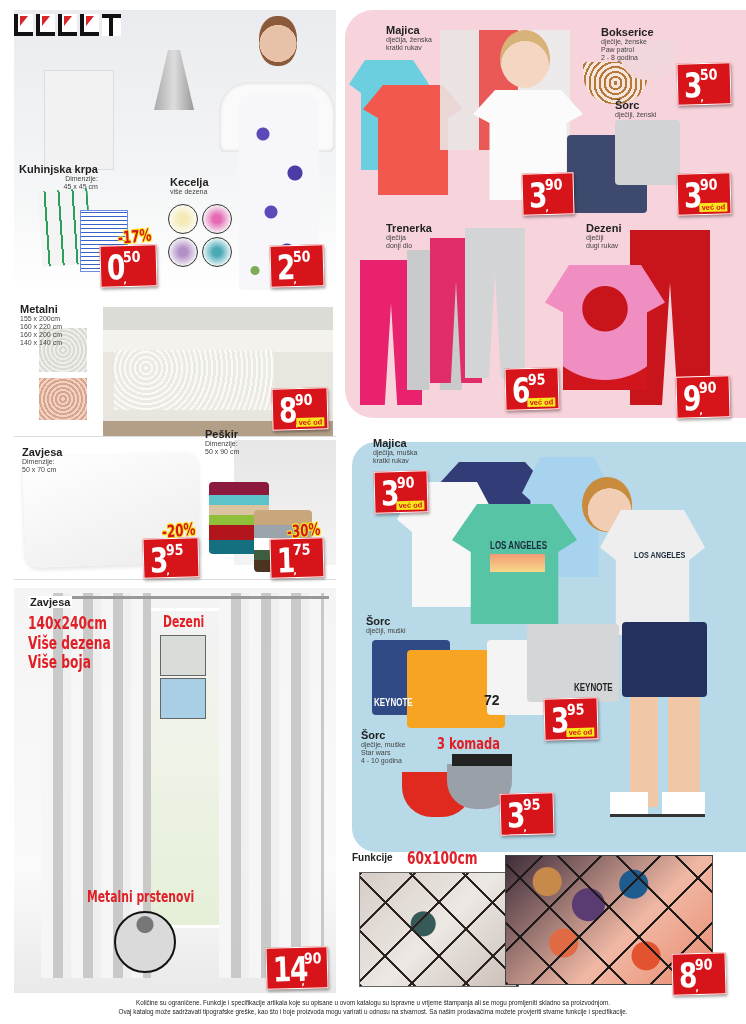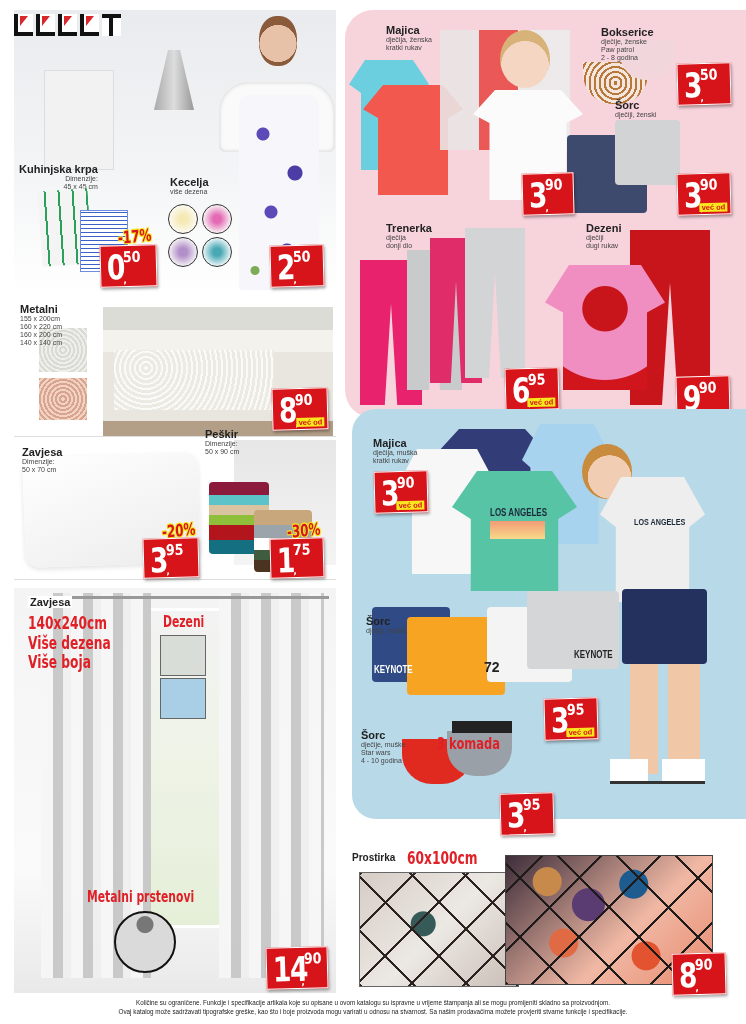--- a/index.html
+++ b/index.html
@@ -224,21 +224,21 @@
   <div class="title">Dezeni</div>
   <div class="sub">dječiji</div>
   <div class="sub">dugi rukav</div>
 </div>
 <div class="price" style="left:676px;top:376px;width:54px;height:42px;">
   <span class="big">9</span>
   <span class="small">90</span>
   <span class="comma" style="left:22px;">,</span>
 </div>
 
-<div class="panel" style="left:352px;top:409px;width:394px;height:410px;background:#b7d9e8;border-radius:24px 0 0 24px;">
+<div class="panel" style="left:352px;top:442px;width:394px;height:410px;background:#b7d9e8;border-radius:24px 0 0 24px;">
   <div class="shape" style="left:85px;top:20px;width:110px;height:80px;background:#323d78;clip-path:polygon(20% 0,80% 0,100% 30%,85% 40%,85% 100%,15% 100%,15% 40%,0 30%);"></div>
   <div class="shape" style="left:170px;top:15px;width:90px;height:120px;background:#a7d3ee;clip-path:polygon(20% 0,80% 0,100% 30%,85% 40%,85% 100%,15% 100%,15% 40%,0 30%);"></div>
   <div class="shape" style="left:45px;top:40px;width:100px;height:125px;background:#f7f7f7;clip-path:polygon(20% 0,80% 0,100% 30%,85% 40%,85% 100%,15% 100%,15% 40%,0 30%);"></div>
   <div class="shape" style="left:100px;top:62px;width:125px;height:120px;background:#57c4a6;clip-path:polygon(20% 0,80% 0,100% 30%,85% 40%,85% 100%,15% 100%,15% 40%,0 30%);"></div>
   <div class="shape" style="left:138px;top:98px;font-size:10px;font-weight:bold;color:#1c2a3a;transform:scaleX(.8);transform-origin:left;">LOS ANGELES</div>
   <div class="shape" style="left:138px;top:112px;width:55px;height:18px;background:linear-gradient(180deg,#f39b76,#f7d98a);"></div>
 
   <div class="shape round" style="left:230px;top:35px;width:50px;height:55px;background:radial-gradient(circle at 55% 60%,#f1cdb3 0 50%,#c98b3e 51%);"></div>
   <div class="shape" style="left:248px;top:68px;width:105px;height:125px;background:#eeeeee;clip-path:polygon(20% 0,80% 0,100% 30%,85% 40%,85% 100%,15% 100%,15% 40%,0 30%);"></div>
   <div class="shape" style="left:282px;top:108px;font-size:9px;font-weight:bold;color:#1c2a3a;transform:scaleX(.8);transform-origin:left;">LOS ANGELES</div>
@@ -289,21 +289,21 @@
   <div class="sub">4 - 10 godina</div>
 </div>
 <div class="abs redtxt" style="left:437px;top:734px;font-size:16px;">3 komada</div>
 <div class="price" style="left:500px;top:793px;width:54px;height:42px;">
   <span class="big">3</span>
   <span class="small">95</span>
   <span class="comma" style="left:22px;">,</span>
 </div>
 
 <div class="abs" style="left:352px;top:852px;">
-  <div class="title" style="font-size:10px;">Prostirka</div>
+  <div class="title" style="font-size:10px;">Funkcije</div>
 </div>
 <div class="abs redtxt" style="left:407px;top:848px;font-size:17px;">60x100cm</div>
 <div class="shape" style="left:359px;top:872px;width:160px;height:115px;background:repeating-linear-gradient(45deg,#2c2222 0 2px,transparent 2px 38px),repeating-linear-gradient(-45deg,#2c2222 0 2px,transparent 2px 38px),radial-gradient(circle at 40% 45%,#355a57 0 12px,transparent 13px),linear-gradient(135deg,#d6ccc6,#ece8e3 50%,#c9bdb6);border:1px solid #666;"></div>
 <div class="shape" style="left:505px;top:855px;width:208px;height:130px;background:repeating-linear-gradient(45deg,#1f1b1b 0 2px,transparent 2px 42px),repeating-linear-gradient(-45deg,#1f1b1b 0 2px,transparent 2px 42px),radial-gradient(circle at 20% 20%,#c88a4a 0 14px,transparent 15px),radial-gradient(circle at 62% 22%,#1e5b8e 0 14px,transparent 15px),radial-gradient(circle at 40% 38%,#5a3b72 0 16px,transparent 17px),radial-gradient(circle at 28% 68%,#e06a44 0 14px,transparent 15px),radial-gradient(circle at 68% 78%,#e3532f 0 14px,transparent 15px),linear-gradient(135deg,#3d2d3a,#f0b8a4 60%,#e98a6f);border:1px solid #444;"></div>
 <div class="price" style="left:672px;top:953px;width:54px;height:42px;">
   <span class="big">8</span>
   <span class="small">90</span>
   <span class="comma" style="left:22px;">,</span>
 </div>
 

